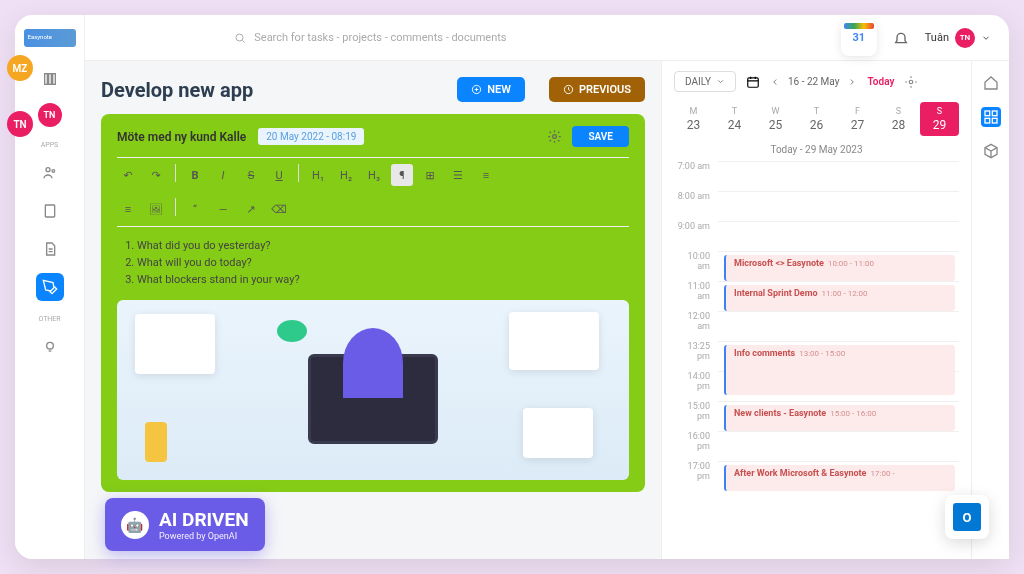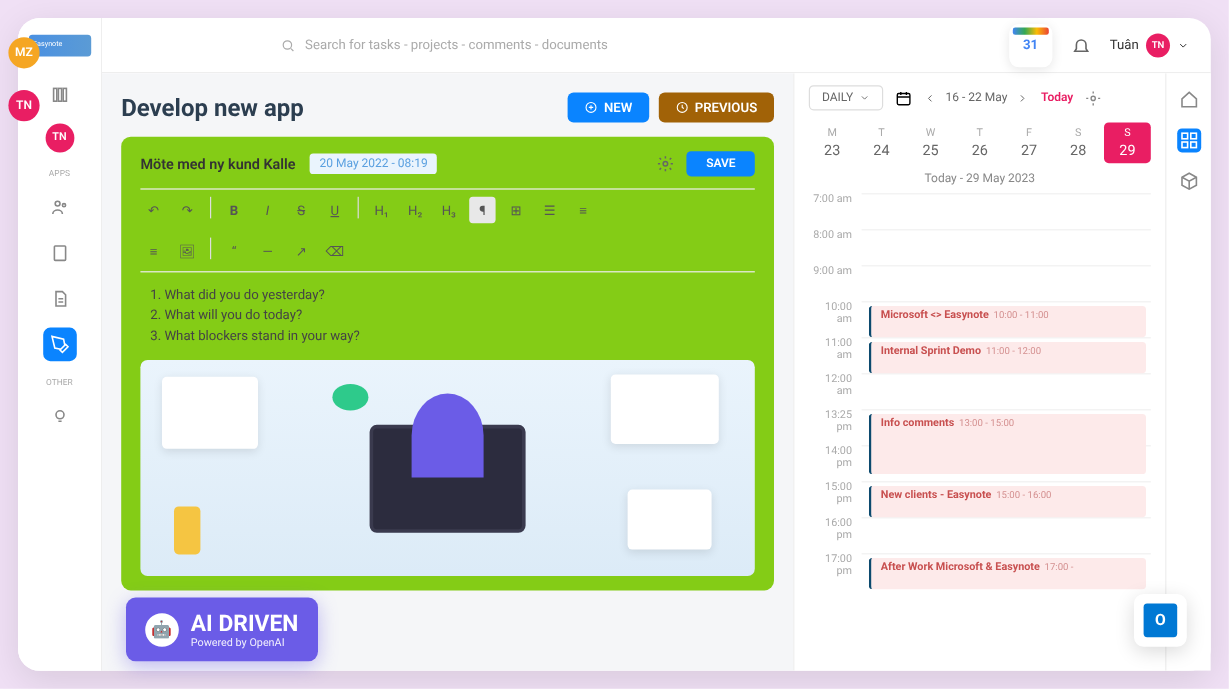--- a/index.html
+++ b/index.html
@@ -1,18 +1,18 @@
 <!DOCTYPE html>
 <html><head>
 <meta charset="utf-8">
 <style>
 *{margin:0;padding:0;box-sizing:border-box;font-family:-apple-system,BlinkMacSystemFont,"Segoe UI",Roboto,sans-serif}
 body{background:#f0e0f5;padding:15px;width:1024px;height:574px;overflow:hidden}
 .app{background:#fff;border-radius:18px;width:100%;height:100%;display:flex;position:relative;box-shadow:0 8px 30px rgba(0,0,0,.1)}
-.avatars{position:absolute;left:-8px;top:16px;display:flex;flex-direction:column;gap:18px;z-index:5}
+.avatars{position:absolute;left:-8px;top:40px;display:flex;flex-direction:column;gap:30px;z-index:5}
 .av{width:26px;height:26px;border-radius:50%;display:flex;align-items:center;justify-content:center;font-size:10px;font-weight:600;color:#fff}
 .av-o{background:#f5a623}.av-p{background:#e91e63}
 .leftbar{width:70px;background:#fff;border-right:1px solid #eee;border-radius:18px 0 0 18px;display:flex;flex-direction:column;align-items:center;padding:14px 0;gap:10px}
 .logo{width:52px;height:18px;background:linear-gradient(90deg,#4a90e2,#5b9bd5);border-radius:3px;margin-bottom:8px;position:relative}
 .logo:after{content:'Easynote';position:absolute;font-size:6px;color:#fff;left:4px;top:4px}
 .navicon{width:28px;height:28px;display:flex;align-items:center;justify-content:center;color:#888;cursor:pointer;border-radius:6px}
 .navicon.active{background:#0a84ff;color:#fff}
 .navicon svg{width:16px;height:16px}
 .nav-lbl{font-size:7px;color:#aaa;text-transform:uppercase;margin-top:4px}
 .nav-av{width:24px;height:24px;border-radius:50%;background:#e91e63;color:#fff;font-size:9px;display:flex;align-items:center;justify-content:center;font-weight:600}
@@ -24,21 +24,21 @@
 .gcal{width:36px;height:36px;background:#fff;border-radius:8px;box-shadow:0 2px 10px rgba(0,0,0,.1);display:flex;align-items:center;justify-content:center;position:relative;font-size:11px;font-weight:700;color:#4285f4}
 .gcal:before{content:'';position:absolute;top:3px;left:3px;right:3px;height:6px;background:linear-gradient(90deg,#4285f4,#34a853,#fbbc04,#ea4335);border-radius:2px}
 .bell{width:16px;height:16px;color:#666;position:relative}
 .bell:after{content:'';position:absolute;top:-2px;right:-2px;width:6px;height:6px;background:#e91e63;border-radius:50%}
 .user{display:flex;align-items:center;gap:6px;font-size:11px;color:#333}
 .user-av{width:20px;height:20px;border-radius:50%;background:#e91e63;color:#fff;font-size:8px;display:flex;align-items:center;justify-content:center;font-weight:600}
 .body{flex:1;display:flex;overflow:hidden}
 .content{flex:1;background:#f5f6f8;padding:16px;overflow:hidden}
 .page-head{display:flex;align-items:center;margin-bottom:12px}
 .page-title{font-size:20px;font-weight:700;color:#2c3e50}
-.btns{margin-left:auto;display:flex;gap:8px}
+.btns{margin-left:auto;display:flex;gap:24px}
 .btn{padding:6px 14px;border-radius:5px;font-size:11px;font-weight:600;border:none;cursor:pointer;display:flex;align-items:center;gap:5px}
 .btn-primary{background:#0a84ff;color:#fff}
 .btn-sec{background:#a16207;color:#fff}
 .btn svg{width:11px;height:11px}
 .editor{background:#84cc16;border-radius:8px;padding:12px 16px}
 .ed-head{display:flex;align-items:center;gap:12px;margin-bottom:10px}
 .ed-title{font-size:12px;font-weight:600;color:#333}
 .ed-date{font-size:10px;color:#5aa0e0;background:#eaf4fd;padding:3px 8px;border-radius:3px}
 .ed-actions{margin-left:auto;display:flex;align-items:center;gap:10px}
 .gear{width:15px;height:15px;color:#666}
@@ -66,21 +66,21 @@
 .day{flex:1;text-align:center;padding:4px 2px;border-radius:4px}
 .day-lbl{font-size:9px;color:#aaa;margin-bottom:2px}
 .day-num{font-size:12px;color:#666;font-weight:400}
 .day.active{background:#e91e63}
 .day.active .day-lbl,.day.active .day-num{color:#fff}
 .cal-date{font-size:10px;color:#888;text-align:center;margin-bottom:6px}
 .timeline{position:relative;height:340px}
 .hour{display:flex;align-items:flex-start;height:30px;font-size:9px;color:#aaa}
 .hour-lbl{width:44px;text-align:right;padding-right:8px}
 .hour-line{flex:1;border-top:1px solid #f0f0f0}
-.event{position:absolute;left:50px;right:4px;background:#fdeaea;border-left:2px solid #0c4a6e;border-radius:3px;padding:3px 8px;font-size:9px;color:#c85050}
+.event{position:absolute;left:50px;right:4px;background:#fdeaea;border-left:2px solid #3b82f6;border-radius:3px;padding:3px 8px;font-size:9px;color:#c85050}
 .event .time{color:#d49090;font-size:8px;margin-left:4px}
 .cal-side{width:38px;border-left:1px solid #eee;display:flex;flex-direction:column;align-items:center;padding:12px 0;gap:14px}
 .cs-icon{width:20px;height:20px;color:#888;display:flex;align-items:center;justify-content:center;cursor:pointer;border-radius:4px}
 .cs-icon.active{background:#0a84ff;color:#fff}
 .ai-badge{position:absolute;bottom:8px;left:90px;background:#6b5ce7;color:#fff;padding:10px 16px;border-radius:8px;display:flex;align-items:center;gap:10px;box-shadow:0 4px 16px rgba(107,92,231,.4);z-index:10}
 .ai-icon{width:28px;height:28px;background:#fff;border-radius:50%;display:flex;align-items:center;justify-content:center;font-size:14px}
 .ai-txt .t{font-size:19px;font-weight:700}
 .ai-txt .s{font-size:9px;opacity:.9}
 .outlook{position:absolute;bottom:20px;right:20px;width:44px;height:44px;background:#fff;border-radius:8px;box-shadow:0 4px 16px rgba(0,0,0,.15);display:flex;align-items:center;justify-content:center;z-index:10}
 .outlook-i{width:28px;height:28px;background:#0078d4;border-radius:3px;position:relative;display:flex;align-items:center;justify-content:center;color:#fff;font-weight:700;font-size:13px}

